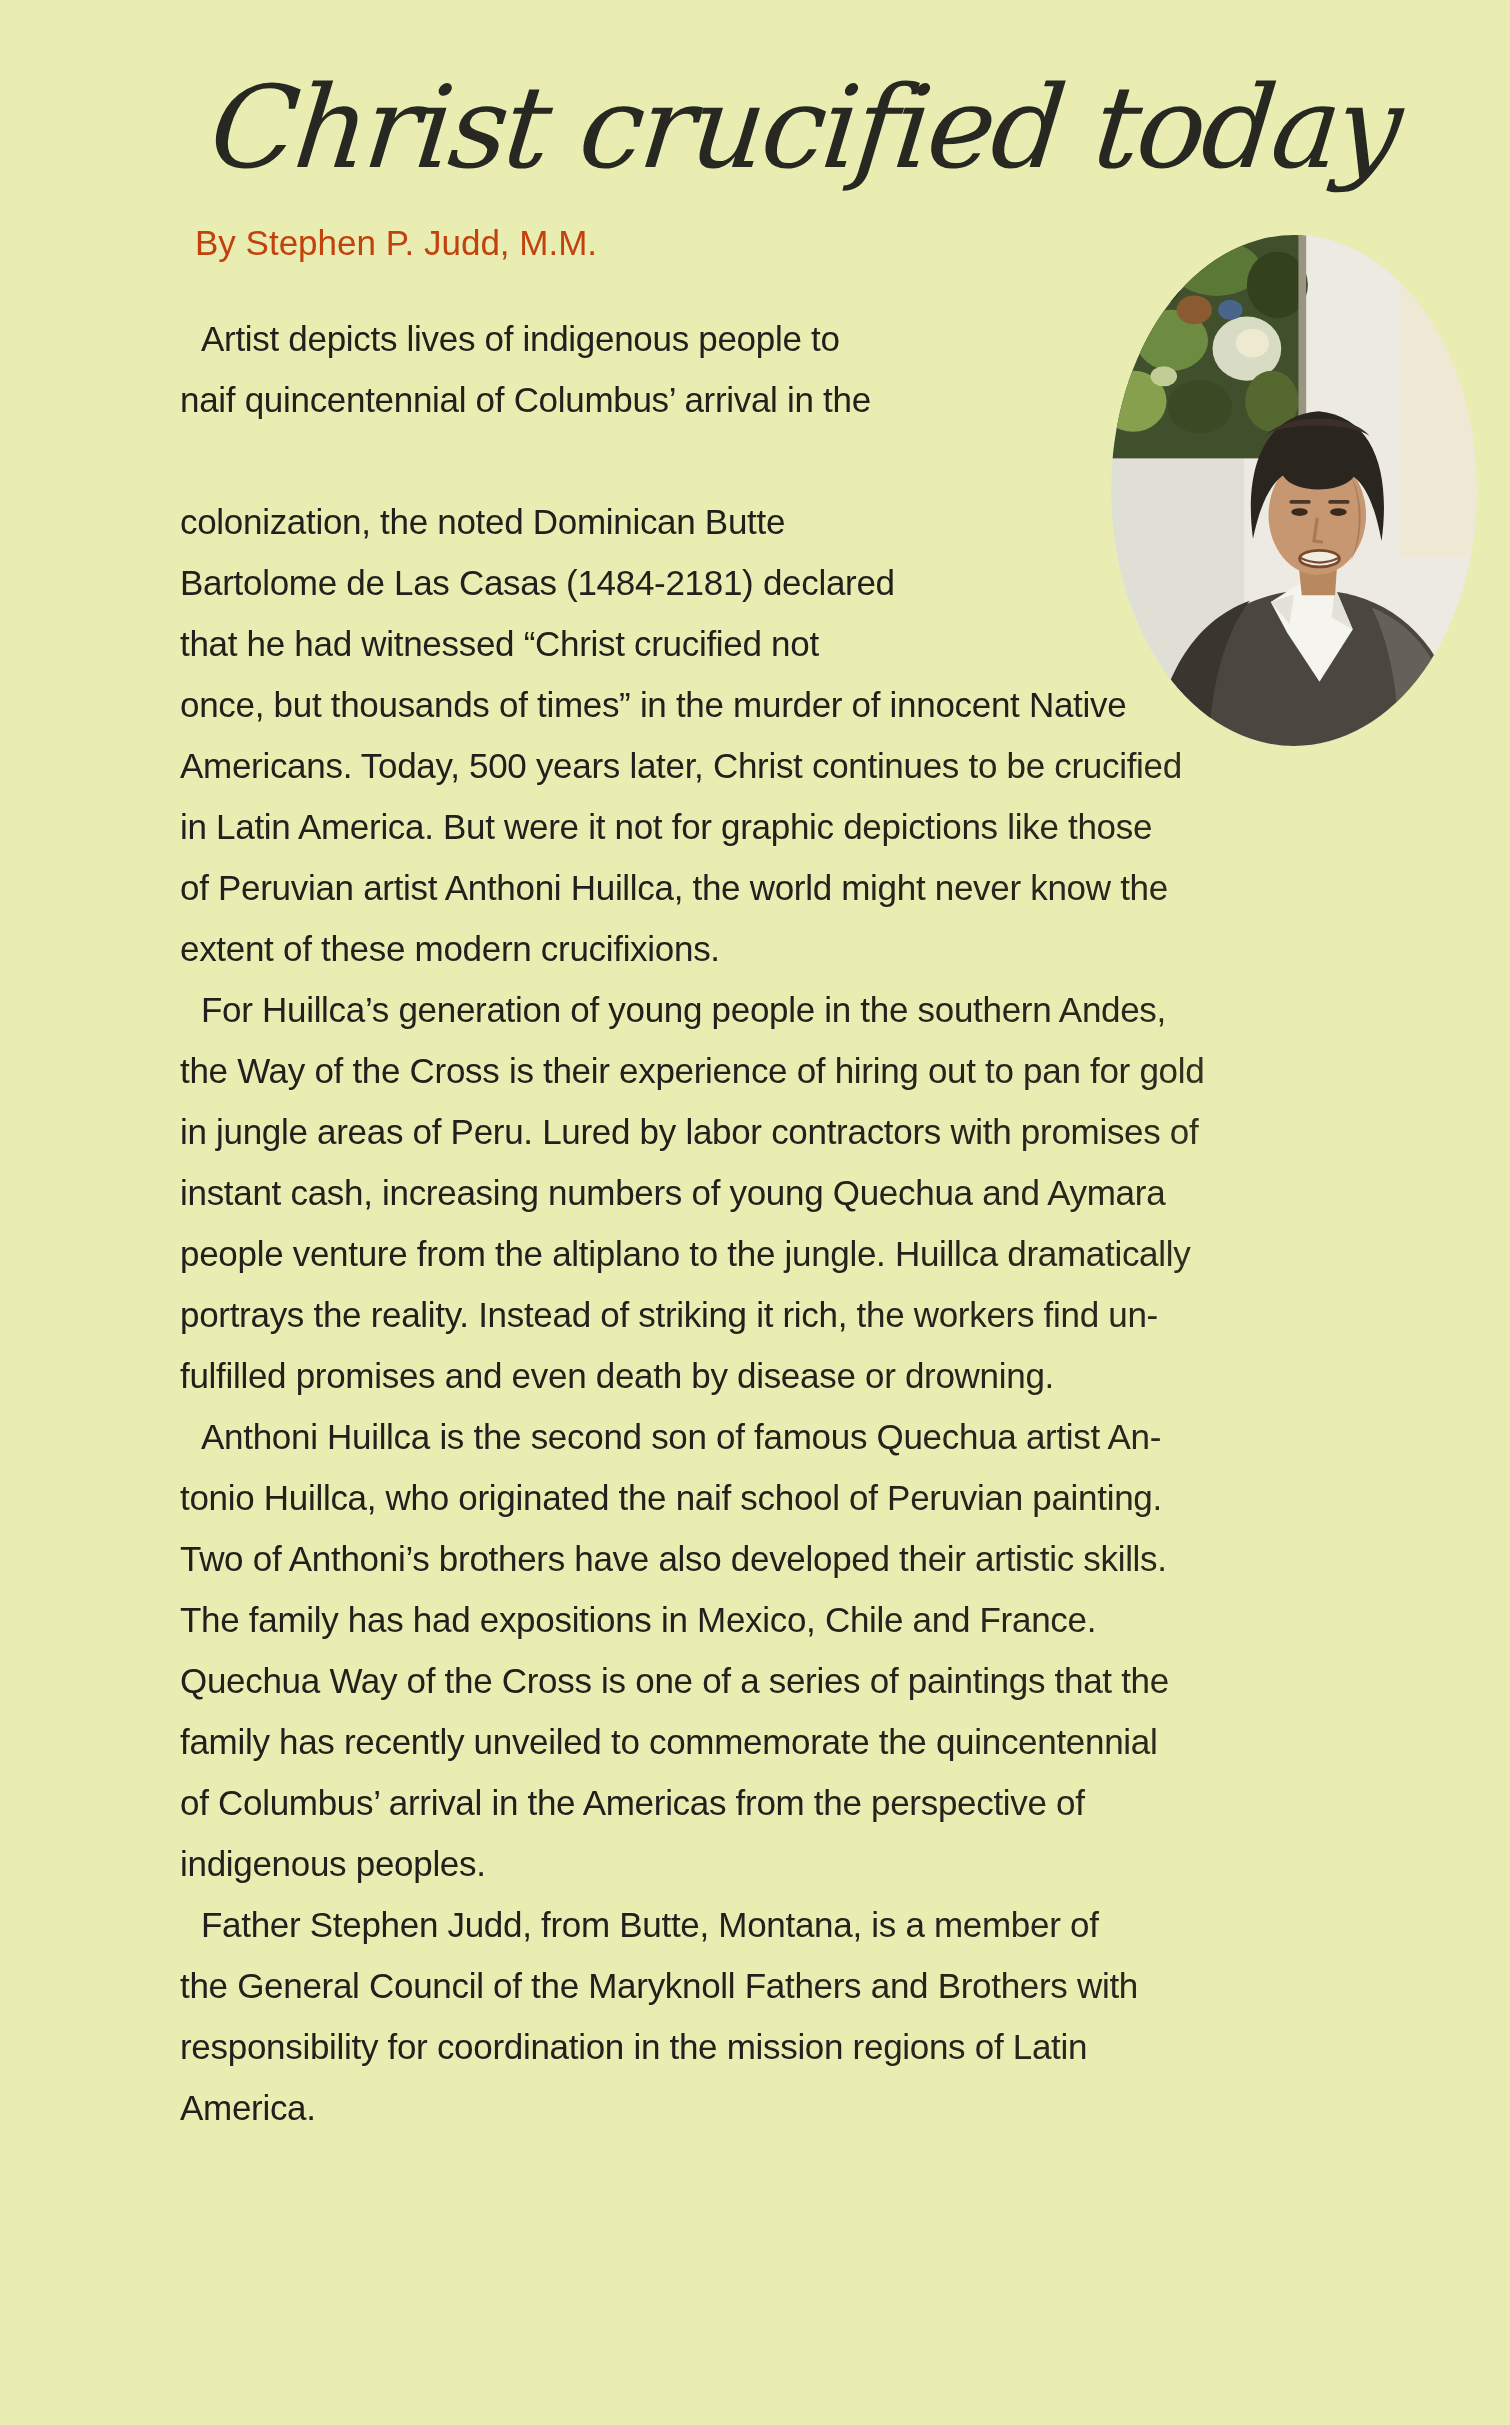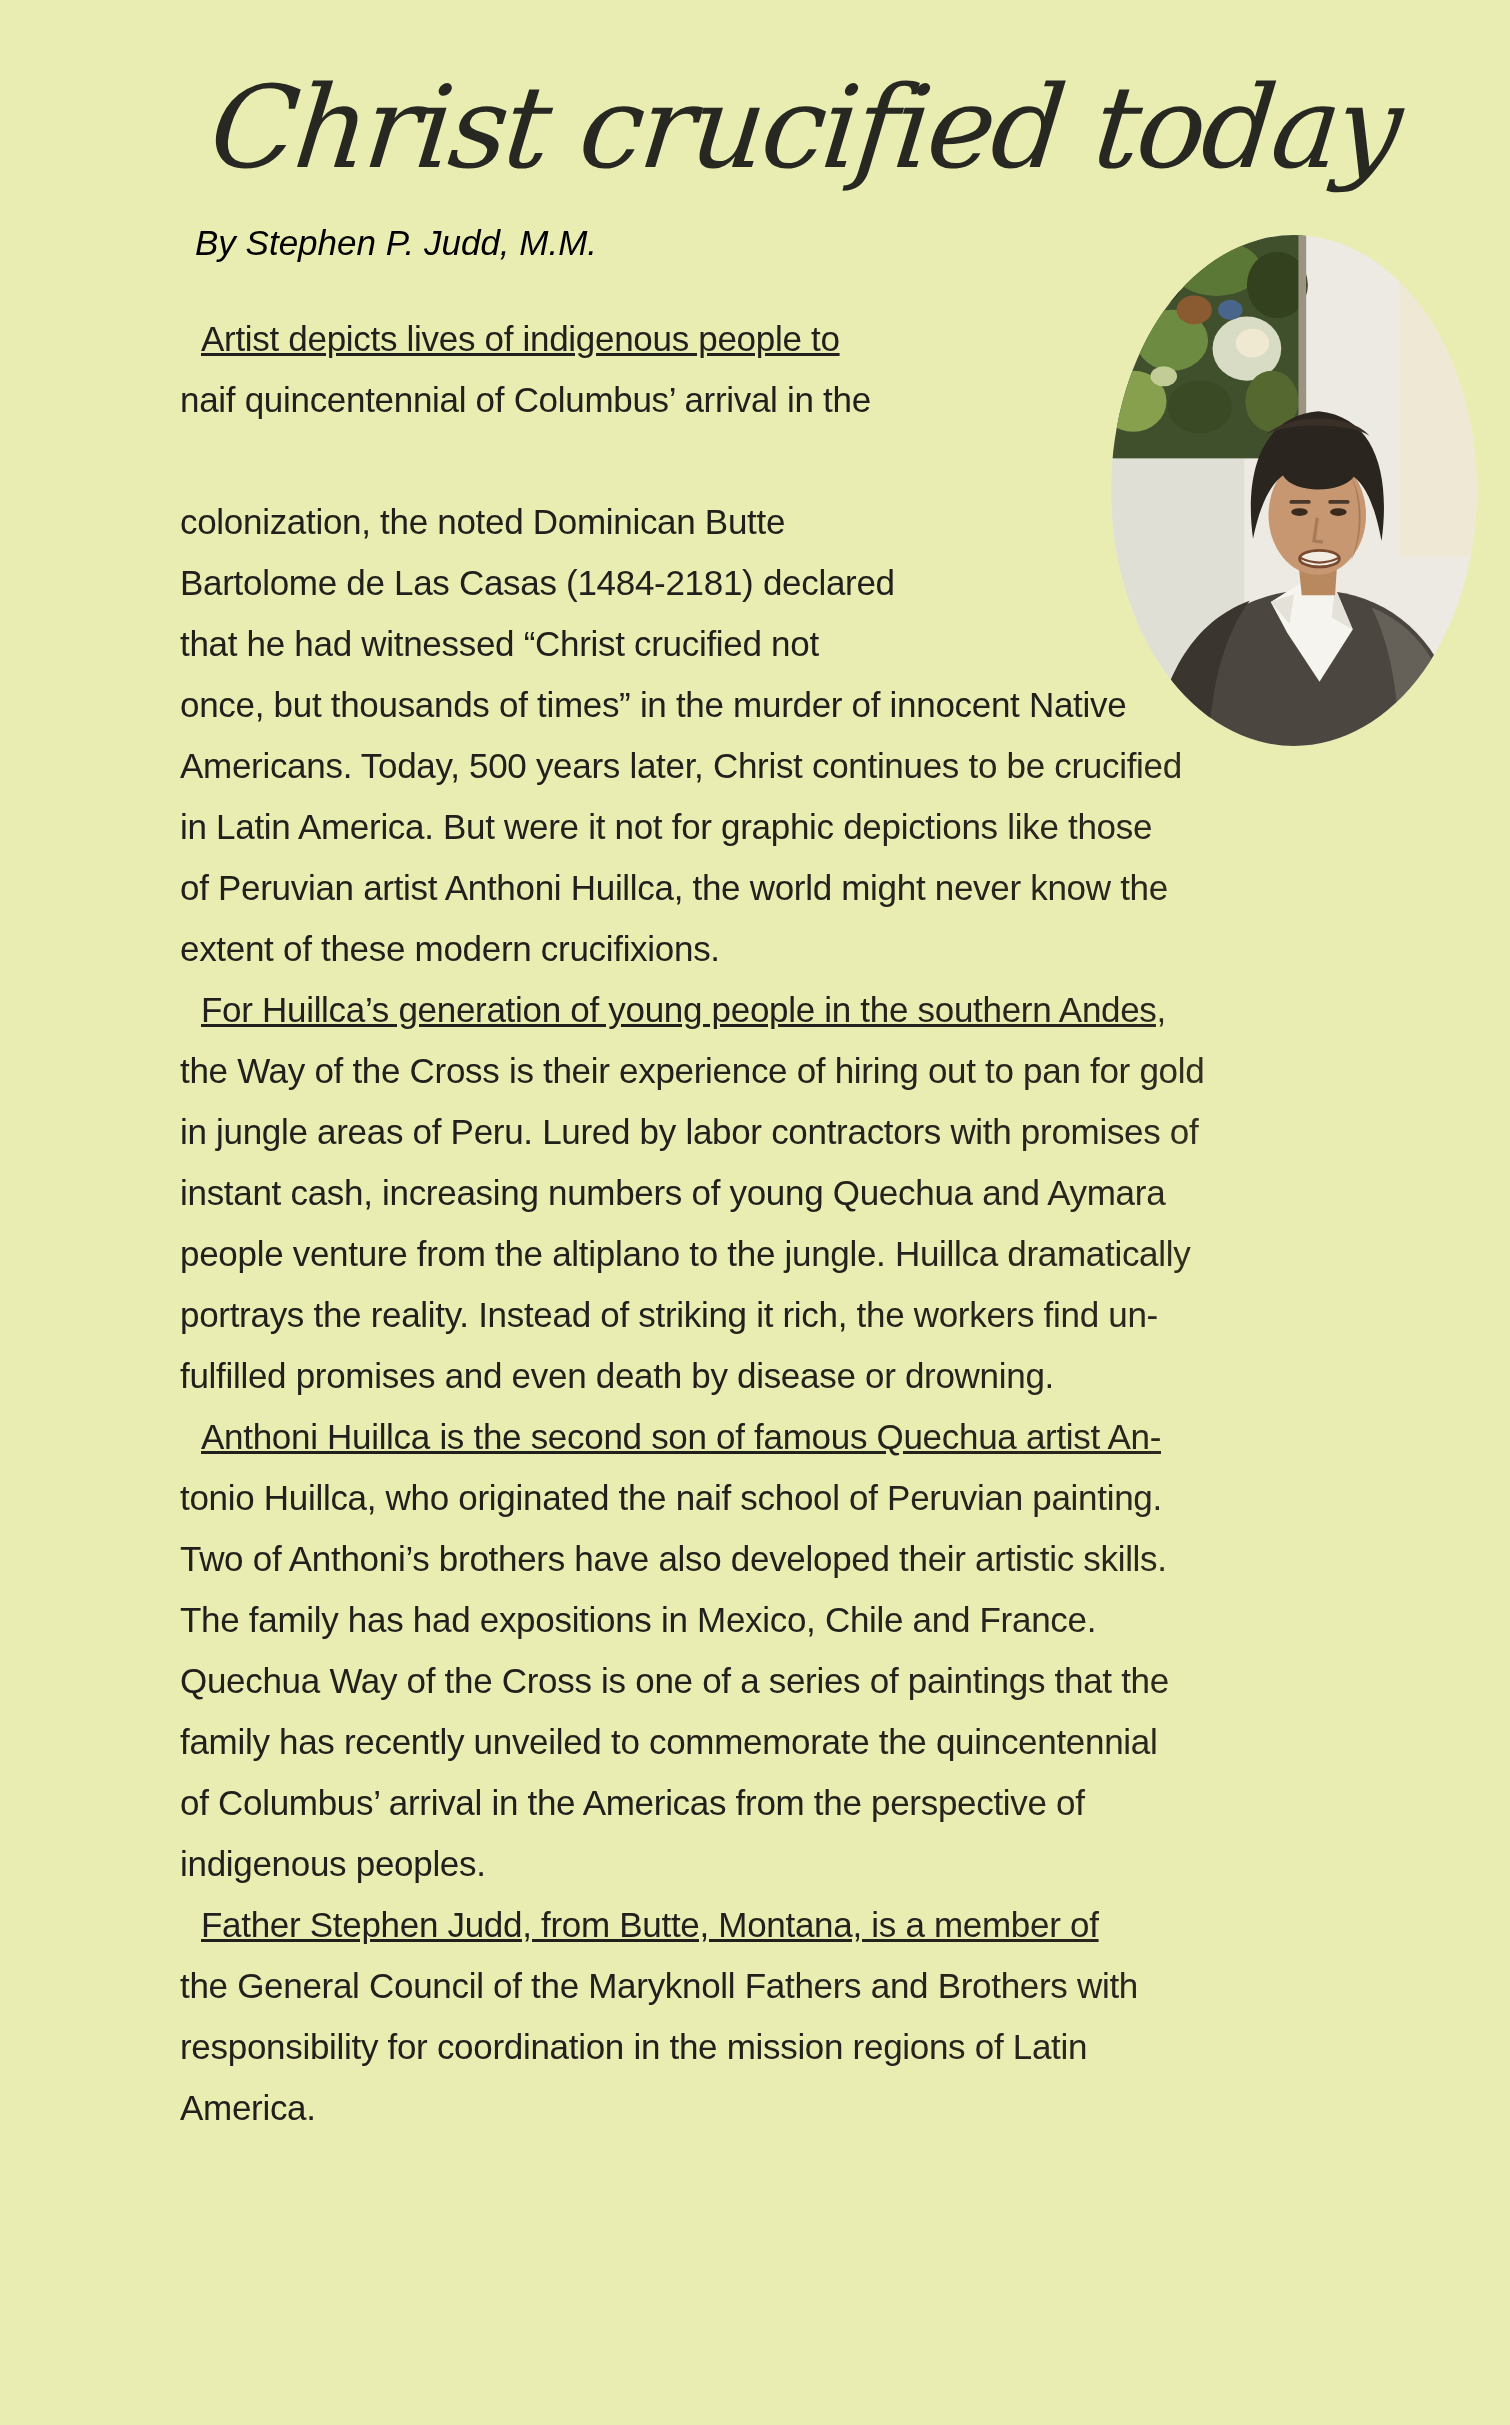--- a/index.html
+++ b/index.html
@@ -20,38 +20,37 @@
     font-size: 114px;
     letter-spacing: -3.3px;
     color: #28282:3;
     color: #282823;
   }
   .byline {
     position: absolute;
     left: 195px; top: 221px;
     font-size: 35px;
     line-height: 44px;
-    color: #000000;
+    color: #c2410c;
     white-space: nowrap;
-    font-style: italic;
   }
   .column {
     position: absolute;
     left: 180px; top: 308px;
     width: 1270px;
   }
   .t-line {
     height: 61px;
     line-height: 61px;
     font-size: 35px;
     letter-spacing: -0.3px;
     color: #21201c;
     white-space: nowrap;
   }
-  .t-line.indent { padding-left: 21px; text-decoration: underline; }
+  .t-line.indent { padding-left: 21px; }
   .spacer-line { height: 61px; }
   .portrait {
     position: absolute;
     left: 1111px; top: 235px;
     width: 366px; height: 511px;
   }
   .gold-wash {
     position: absolute;
     left: 721px; top: 754px;
     width: 765px; height: 1497px;

